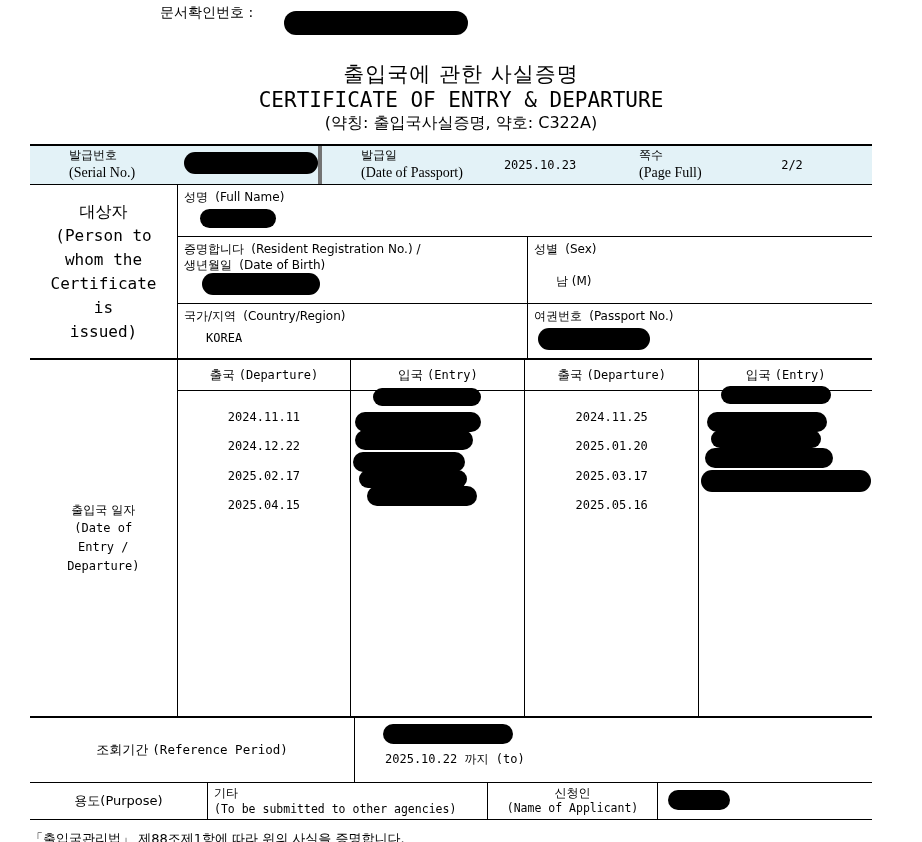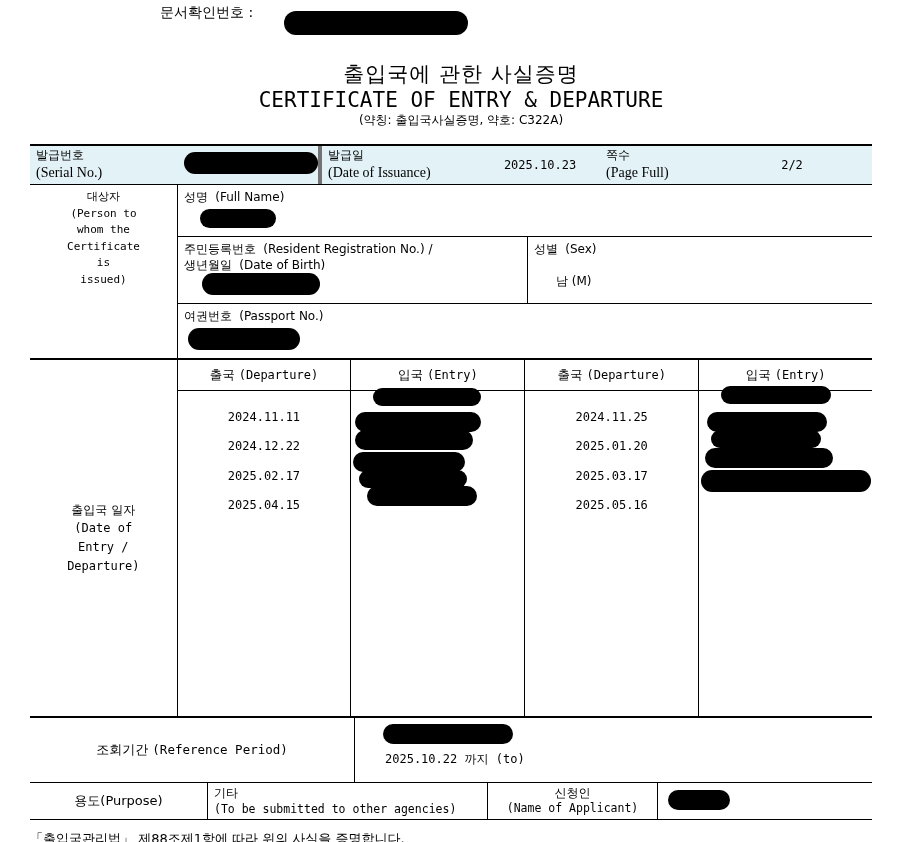--- a/index.html
+++ b/index.html
@@ -59,21 +59,21 @@
     font-family: "DejaVu Sans", sans-serif;
     font-weight: normal;
     letter-spacing: 1px;
   }
   .title-en {
     font-size: 21px;
     font-family: "DejaVu Sans Mono", monospace;
     letter-spacing: 0px;
   }
   .title-sub {
-    font-size: 12px;
+    font-size: 16px;
     font-family: "DejaVu Sans", sans-serif;
   }
 
   
   .tbl {
     position: absolute;
     left: 30px;
     top: 144px;
     width: 842px;
     border-top: 2px solid #000;
@@ -93,37 +93,38 @@
   .bb { border-bottom: 1px solid #000; }
   .bt { border-top: 1px solid #000; }
   .bb2 { border-bottom: 2px solid #000; }
 
   
   .serial-row { background: #e3f2f7; height: 38px; }
   .lbl2 {
     font-family: "DejaVu Sans", sans-serif;
     font-size: 12px;
     line-height: 1.35;
+    margin-left: 33px;
   }
   .lbl2 .en { font-family: Liberation Serif, serif; font-size: 14px; }
   .ctr { text-align: center; }
   .vmid {
     display: flex;
     align-items: center;
   }
 
   
   .person-left {
     width: 148px;
     display: flex;
-    align-items: flex-start;
+    align-items: center;
     justify-content: center;
     text-align: center;
     font-family: "DejaVu Sans Mono", monospace;
-    font-size: 11px;
+    font-size: 16px;
     line-height: 1.5;
   }
   .person-left .ko { font-family: "DejaVu Sans", sans-serif; }
 
   .fieldlbl {
     font-family: "DejaVu Sans", sans-serif;
     font-size: 12px;
   }
   .fieldval {
     font-family: "DejaVu Sans Mono", monospace;
@@ -257,21 +258,21 @@
           <div class="en">(Serial No.)</div>
         </div>
       </div>
       <div class="cell vmid" style="width:140px;position:relative;">
         <span></span>
         <div class="redact" style="left:6px;top:6px;width:134px;height:22px;border-radius:12px;"></div>
       </div>
       <div class="cell vmid bl" style="width:162px;">
         <div class="lbl2">
           <div>발급일</div>
-          <div class="en">(Date of Issuance)</div>
+          <div class="en">(Date of Passport)</div>
         </div>
       </div>
       <div class="cell vmid ctr" style="width:120px;justify-content:center;font-family:'DejaVu Sans Mono',monospace;">
         <span>2025.10.23</span>
       </div>
       <div class="cell vmid" style="width:112px;">
         <div class="lbl2">
           <div>쪽수</div>
           <div class="en">(Page Full)</div>
         </div>
@@ -298,40 +299,47 @@
         <div class="cell bb" style="height:52px;position:relative;">
           <span class="fieldlbl">성명</span>
           <span class="fieldlbl en">(Full Name)</span>
           <div class="fieldval"></div>
           <div class="redact" style="left:22px;top:24px;width:76px;height:19px;border-radius:10px;"></div>
         </div>
 
         <div class="row bb">
           <div class="cell br" style="width:350px;height:66px;position:relative;">
             <div>
-              <span class="fieldlbl">주민등록번호</span>
+              <span class="fieldlbl">증명합니다</span>
               <span class="fieldlbl en">(Resident Registration No.) /</span>
             </div>
             <div>
               <span class="fieldlbl">생년월일</span>
               <span class="fieldlbl en">(Date of Birth)</span>
             </div>
             <div class="fieldval"></div>
             <div class="redact" style="left:24px;top:36px;width:118px;height:22px;border-radius:12px;"></div>
           </div>
           <div class="cell" style="flex:1;height:66px;">
             <div>
               <span class="fieldlbl">성별</span>
               <span class="fieldlbl en">(Sex)</span>
             </div>
             <div class="fieldval ko" style="padding-top:16px;">남 (M)</div>
           </div>
         </div>
 
         <div class="row bb">
+          <div class="cell br" style="width:350px;height:54px;">
+            <div>
+              <span class="fieldlbl">국가/지역</span>
+              <span class="fieldlbl en">(Country/Region)</span>
+            </div>
+            <div class="fieldval" style="padding-top:6px;">KOREA</div>
+          </div>
           <div class="cell" style="flex:1;height:54px;position:relative;">
             <div>
               <span class="fieldlbl">여권번호</span>
               <span class="fieldlbl en">(Passport No.)</span>
             </div>
             <div class="fieldval"></div>
             <div class="redact" style="left:10px;top:24px;width:112px;height:22px;border-radius:12px;"></div>
           </div>
         </div>
       </div>

